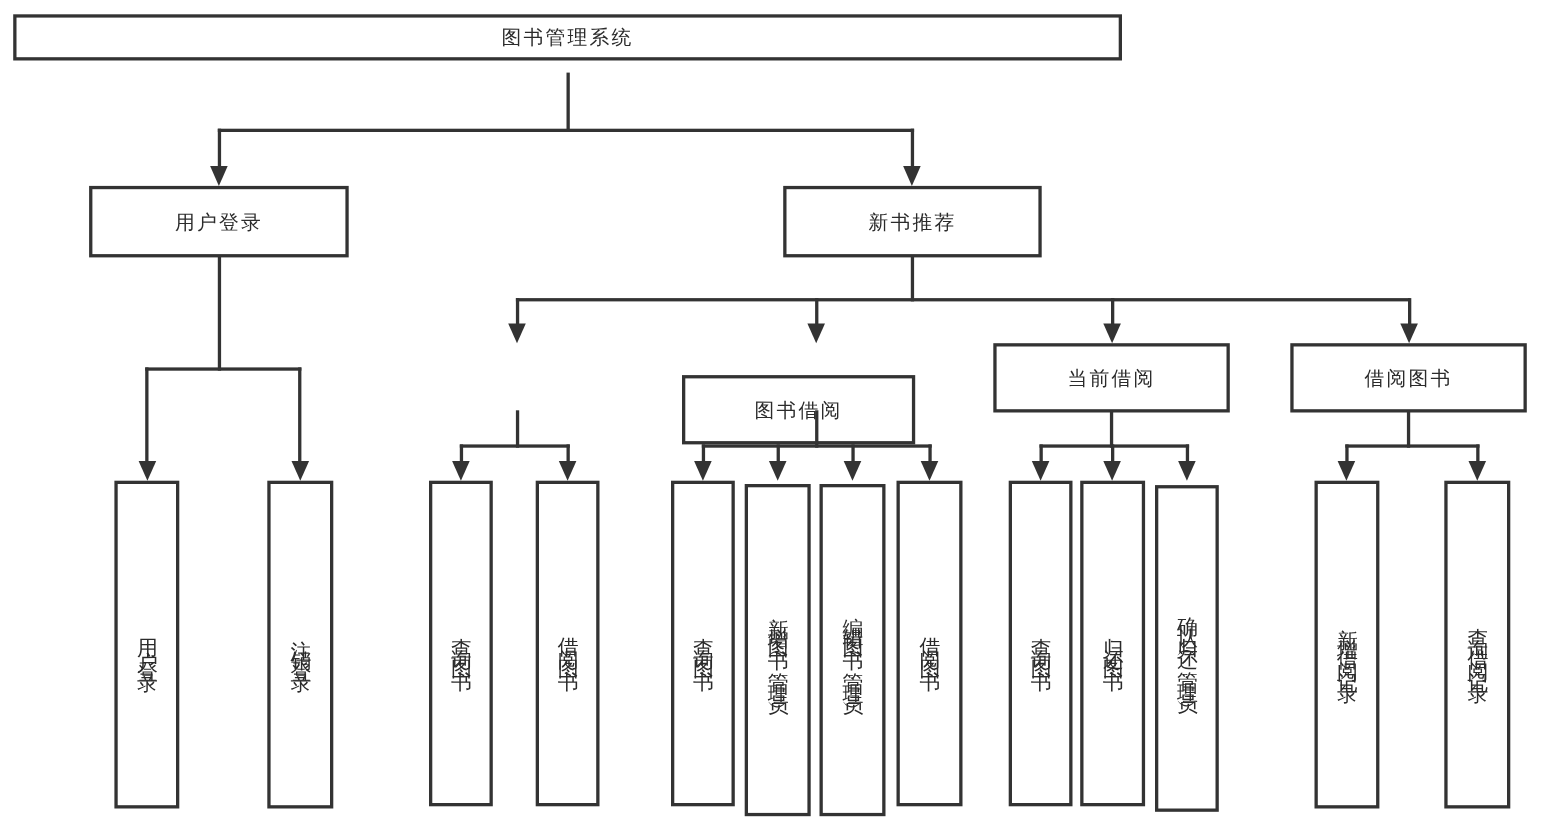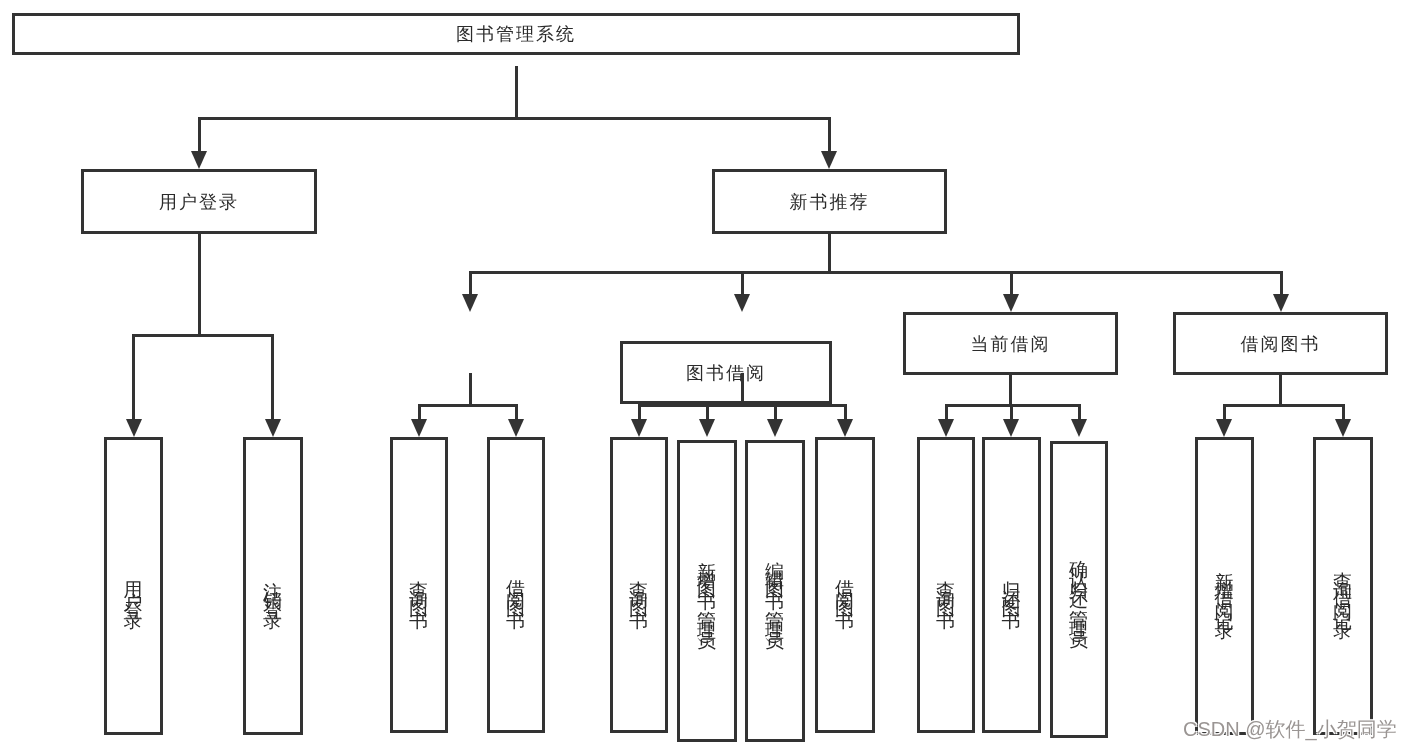--- a/index.html
+++ b/index.html
@@ -184,15 +184,14 @@
   <div class="vline" style="left:1078px;top:404px;height:17px;"></div>
   <div class="ahead" style="left:1071px;top:419px;"></div>
 
   <div class="vline" style="left:1279px;top:373px;height:34px;"></div>
   <div class="hline" style="left:1223px;top:404px;width:122px;"></div>
   <div class="vline" style="left:1223px;top:404px;height:17px;"></div>
   <div class="ahead" style="left:1216px;top:419px;"></div>
   <div class="vline" style="left:1342px;top:404px;height:17px;"></div>
   <div class="ahead" style="left:1335px;top:419px;"></div>
 
-  <div class="watermark">CSDN @软件_小贺同学</div>
 
 </div>
 
 </body></html>

